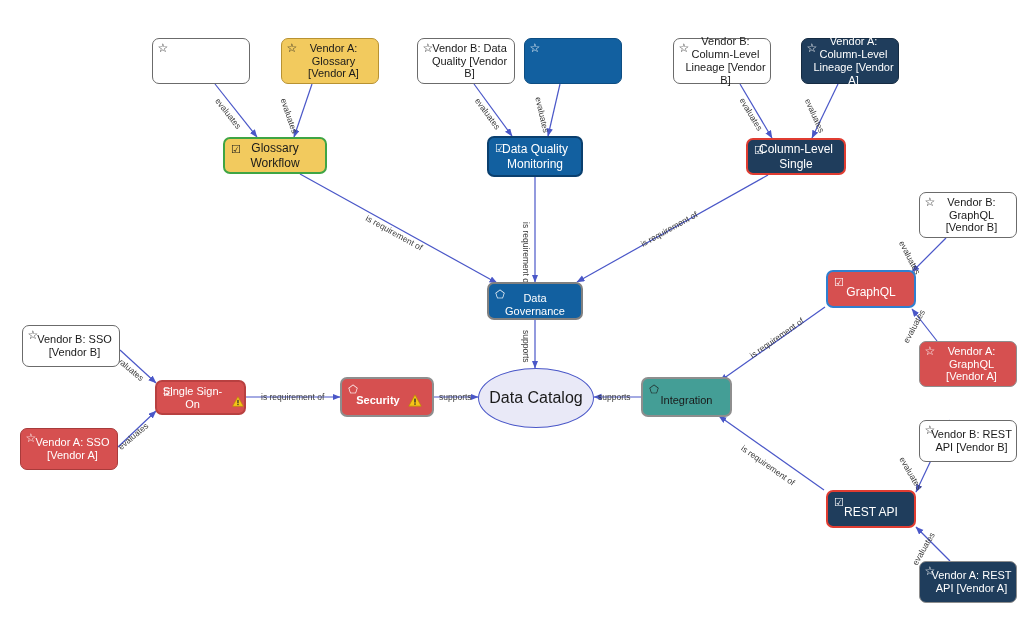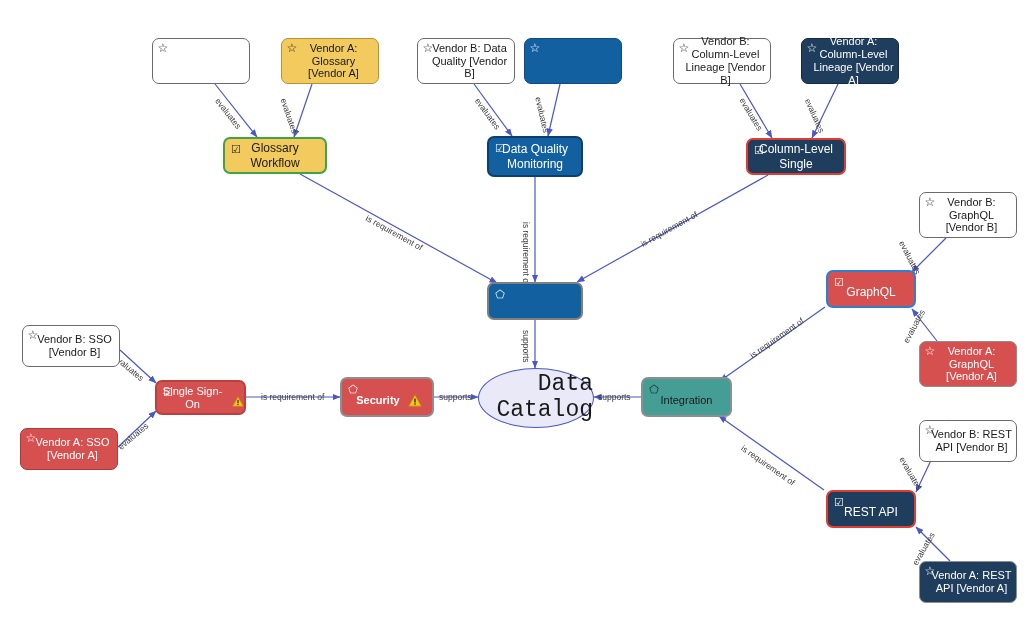--- a/index.html
+++ b/index.html
@@ -18,21 +18,21 @@
   
   .cap{font-size:12px;border-width:2px;border-style:solid;}
 
   .ico{position:absolute;left:5px;top:4px;width:12px;height:12px;line-height:12px;
        font-size:11px;text-align:center;}
   .ico-star{left:4px;top:3px;font-size:12px;}
   .warn{display:inline-block;width:14px;height:13px;margin-left:4px;vertical-align:-2px;}
 
   .ellipse{position:absolute;box-sizing:border-box;border-radius:50%;
            display:flex;align-items:center;justify-content:center;text-align:right;
-           font-size:23px;line-height:1.12;font-family:Liberation Mono, monospace;}
+           font-size:16px;line-height:1.12;}
 
   .elabel{position:absolute;font-size:8.5px;color:#3b3b3b;white-space:nowrap;
           transform-origin:0 0;}
 </style>
 </head>
 <body>
 
 <div id="canvas">
 
   <svg id="edges" viewBox="0 0 1024 622" xmlns="http://www.w3.org/2000/svg">
@@ -148,20 +148,21 @@
     <span class="label">Data Quality Monitoring</span>
   </div>
 
   <div class="node cap" style="left:746px;top:138px;width:100px;height:37px;background:#1f3d5c;border-color:#e03c31;color:#ffffff;">
     <span class="ico">☑</span>
     <span class="label">Column-Level Single</span>
   </div>
 
   <div class="node cap" style="left:487px;top:282px;width:96px;height:38px;background:#1260a0;border-color:#808080;color:#ffffff;">
     <span class="ico">⬠</span>
+    <span class="label" style="font-size:11px;padding-top:8px;">Data Governance</span>
   </div>
 
   <div class="ellipse" style="left:478px;top:368px;width:116px;height:60px;background:#e9e9f7;border:1.6px solid #4a57c8;color:#1a1a1a;">
     <span class="label">Data Catalog</span>
   </div>
 
   <div class="node vendor" style="left:22px;top:325px;width:98px;height:42px;background:#ffffff;border-color:#6b6b6b;color:#1a1a1a;">
     <span class="ico ico-star">☆</span>
     <span class="label">Vendor B: SSO [Vendor B]</span>
   </div>

